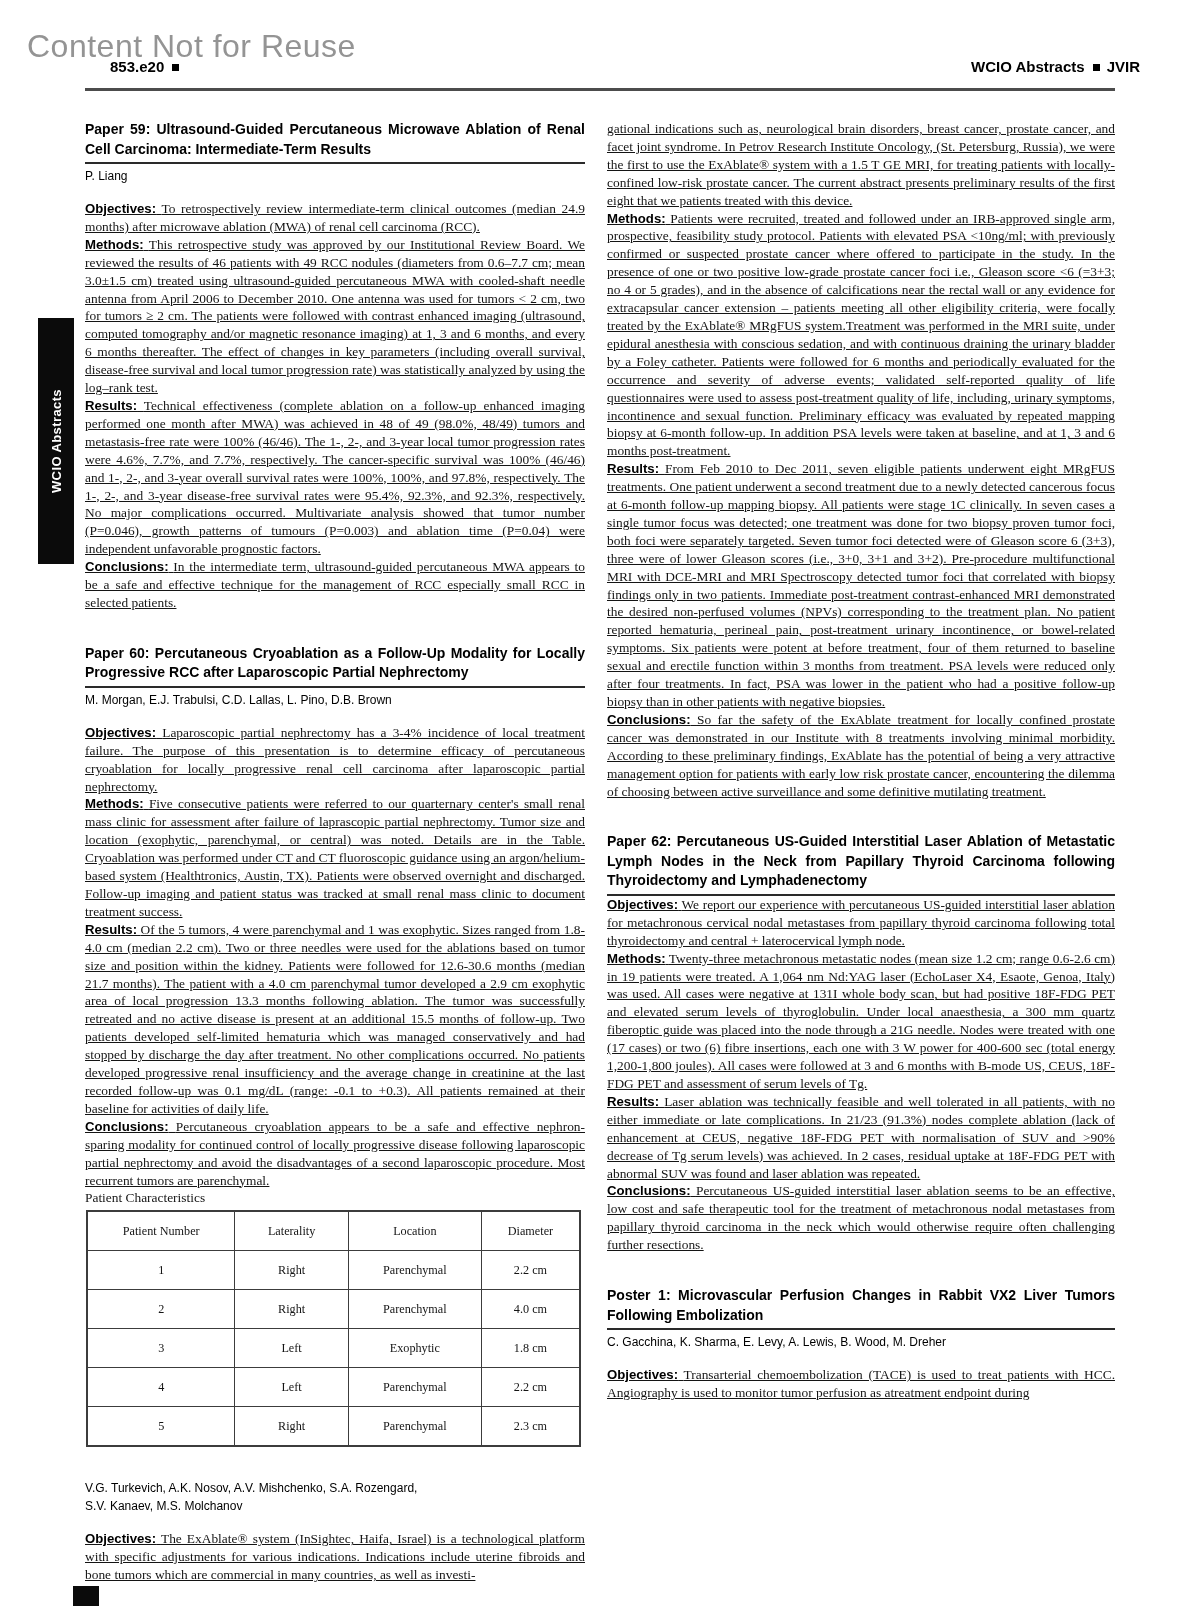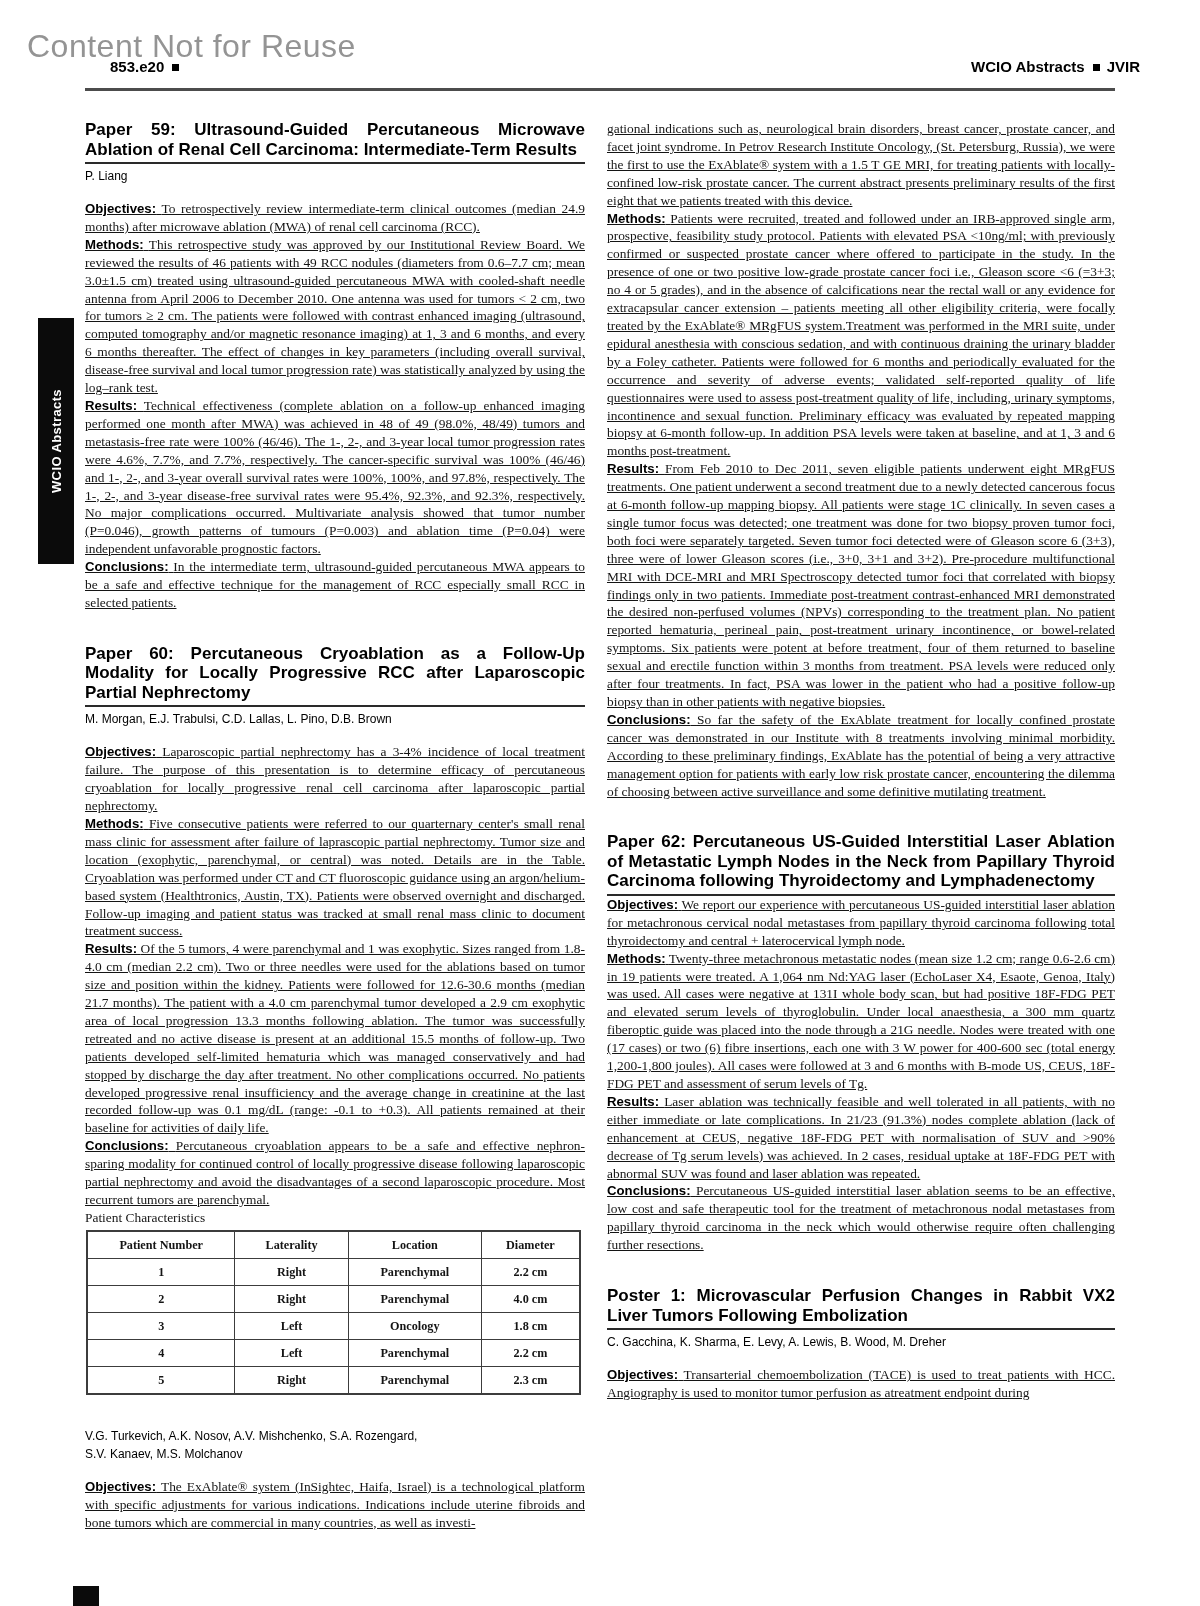--- a/index.html
+++ b/index.html
@@ -25,33 +25,33 @@
   .corner-mark{position:absolute;left:73px;top:1586px;width:26px;height:20px;background:#0b0b0b;}
   
   .columns{position:absolute;left:85px;top:120px;width:1030px;display:flex;gap:22px;}
   .col{display:block;}
   .col.left{width:500px;}
   .col.right{width:508px;}
   
   .abstract{margin:0;}
   .abstract + .abstract{margin-top:32px;}
   h2.title{margin:0;padding:0 0 3px 0;border-bottom:2.5px solid #2a2a2a;
-           font-family:"Liberation Sans",sans-serif;font-weight:700;font-size:17px;
+           font-family:"Liberation Sans",sans-serif;font-weight:700;font-size:14px;
            line-height:19.5px;color:#000;text-align:justify;}
   .authors{margin:3px 0 15px 0;font-family:"Liberation Sans",sans-serif;font-size:12px;
            color:#000000;line-height:18px;white-space:pre-line;}
   p.para{margin:0;font-size:13.4px;line-height:17.9px;text-align:justify;color:#141414;text-decoration:underline;}
   p.para .lead{font-family:"Liberation Sans",sans-serif;font-weight:700;font-size:13.2px;color:#000;}
   p.cont{margin:0 0 0 0;}
   .tbl-caption{font-size:13.4px;line-height:17.9px;color:#141414;}
   
   table.ptable{border-collapse:collapse;width:99%;margin:3px 0 0 1px;
                font-size:12.2px;line-height:14px;color:#141414;}
   table.ptable th,table.ptable td{border:1px solid #3c3c3c;text-align:center;
-               padding:6px 4px;font-weight:700;}
+               padding:12px 4px;font-weight:400;}
   table.ptable{border:2px solid #3c3c3c;}
   table.ptable th{font-family:"Liberation Serif",serif;}
   .w1{width:30%;}.w2{width:23%;}.w3{width:27%;}.w4{width:20%;}
 </style>
 </head>
 <body>
 
 <div class="page">
 
   <div class="watermark">Content Not for Reuse</div>
@@ -109,21 +109,21 @@
             </tr>
             <tr>
               <td>2</td>
               <td>Right</td>
               <td>Parenchymal</td>
               <td>4.0 cm</td>
             </tr>
             <tr>
               <td>3</td>
               <td>Left</td>
-              <td>Oncology</td>
+              <td>Exophytic</td>
               <td>1.8 cm</td>
             </tr>
             <tr>
               <td>4</td>
               <td>Left</td>
               <td>Parenchymal</td>
               <td>2.2 cm</td>
             </tr>
             <tr>
               <td>5</td>

